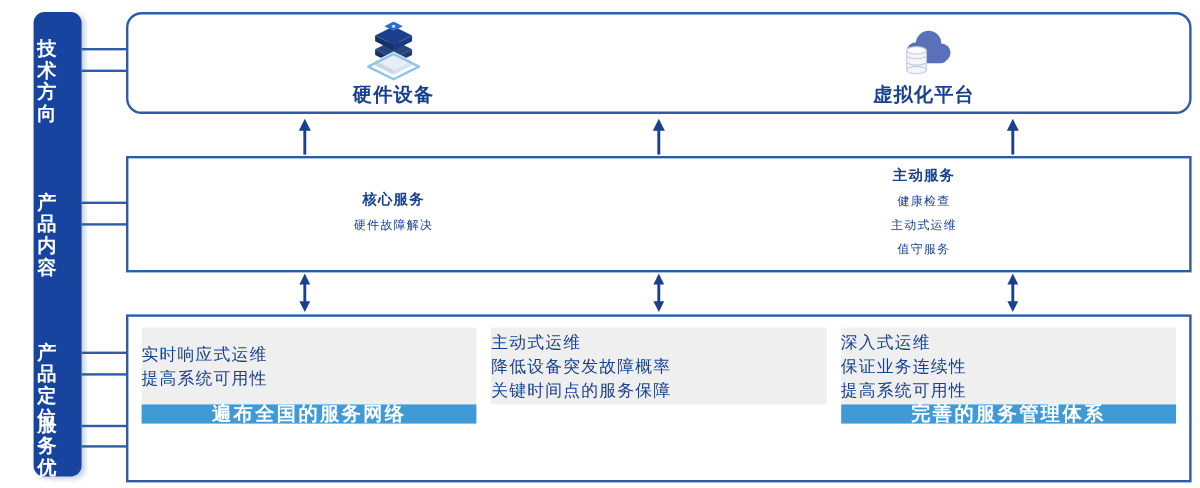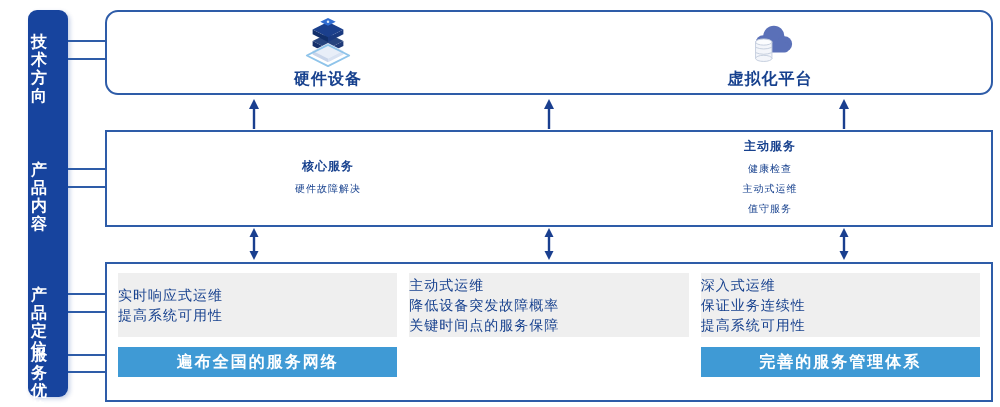--- a/index.html
+++ b/index.html
@@ -32,21 +32,21 @@
 
   
   .svc-title{font-size:12px;font-weight:bold;color:var(--text-navy);letter-spacing:1px;margin-bottom:4px;}
   .svc-item{font-size:10px;color:var(--text-navy);line-height:20px;letter-spacing:1px;}
 
   
   .bcol{flex:1;display:flex;flex-direction:column;}
   .pos-panel{height:64px;background:var(--panel-gray);display:flex;flex-direction:column;
         align-items:flex-start;justify-content:center;}
   .pos-line{font-size:14px;color:var(--text-navy);line-height:20px;letter-spacing:1px;}
-  .adv-bar{margin-top:10px;height:30px;background:var(--bar-blue);display:flex;align-items:center;
+  .adv-bar{height:16px;background:var(--bar-blue);display:flex;align-items:center;
         justify-content:center;color:#fff;font-weight:bold;font-size:16px;letter-spacing:2px;}
 
   
   .arrow{position:absolute;width:14px;}
   .arrow svg{display:block;}
 </style>
 </head>
 <body>
 
 <div class="canvas">

